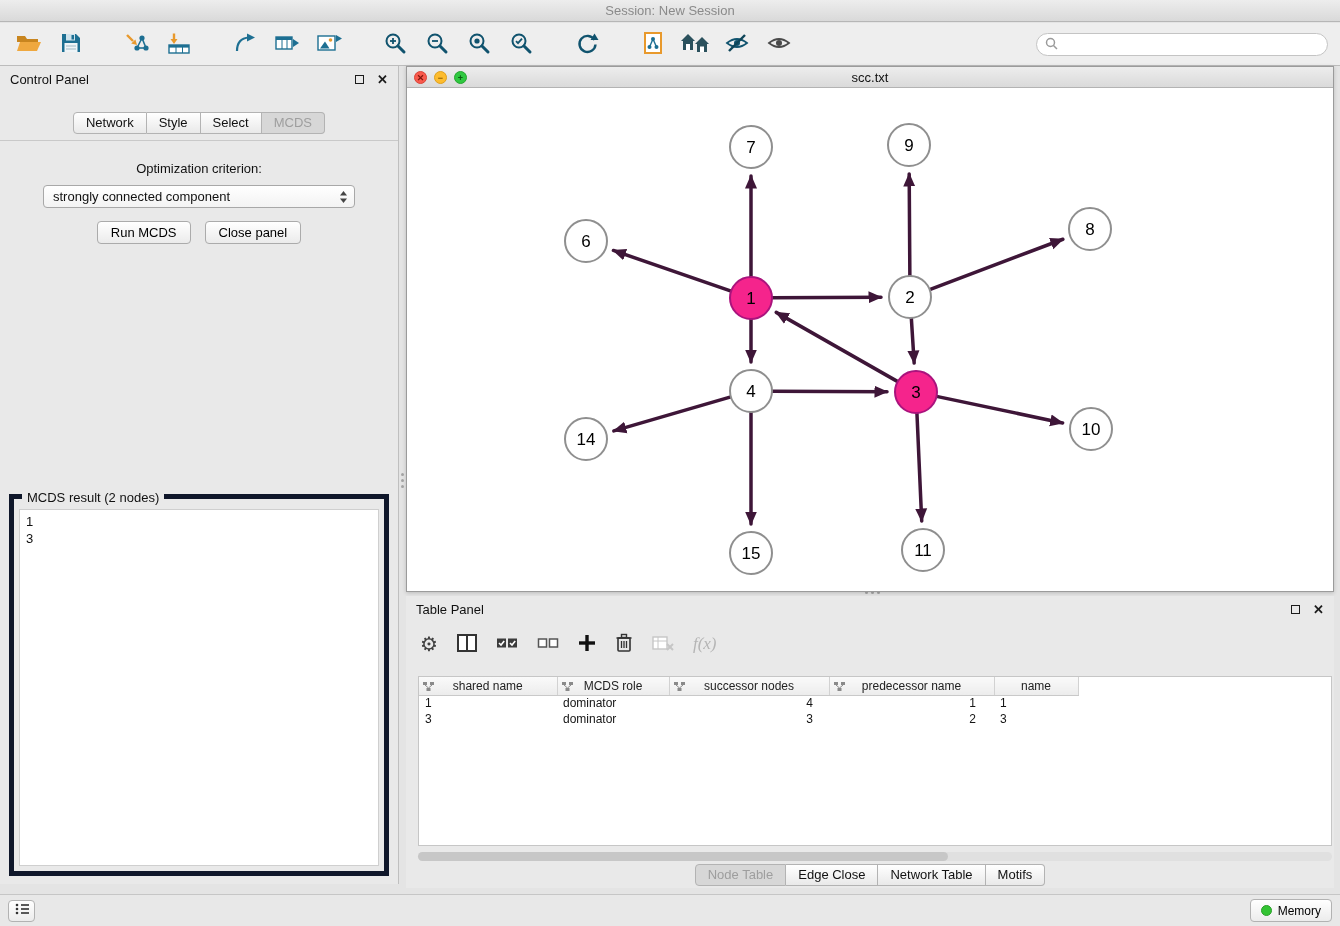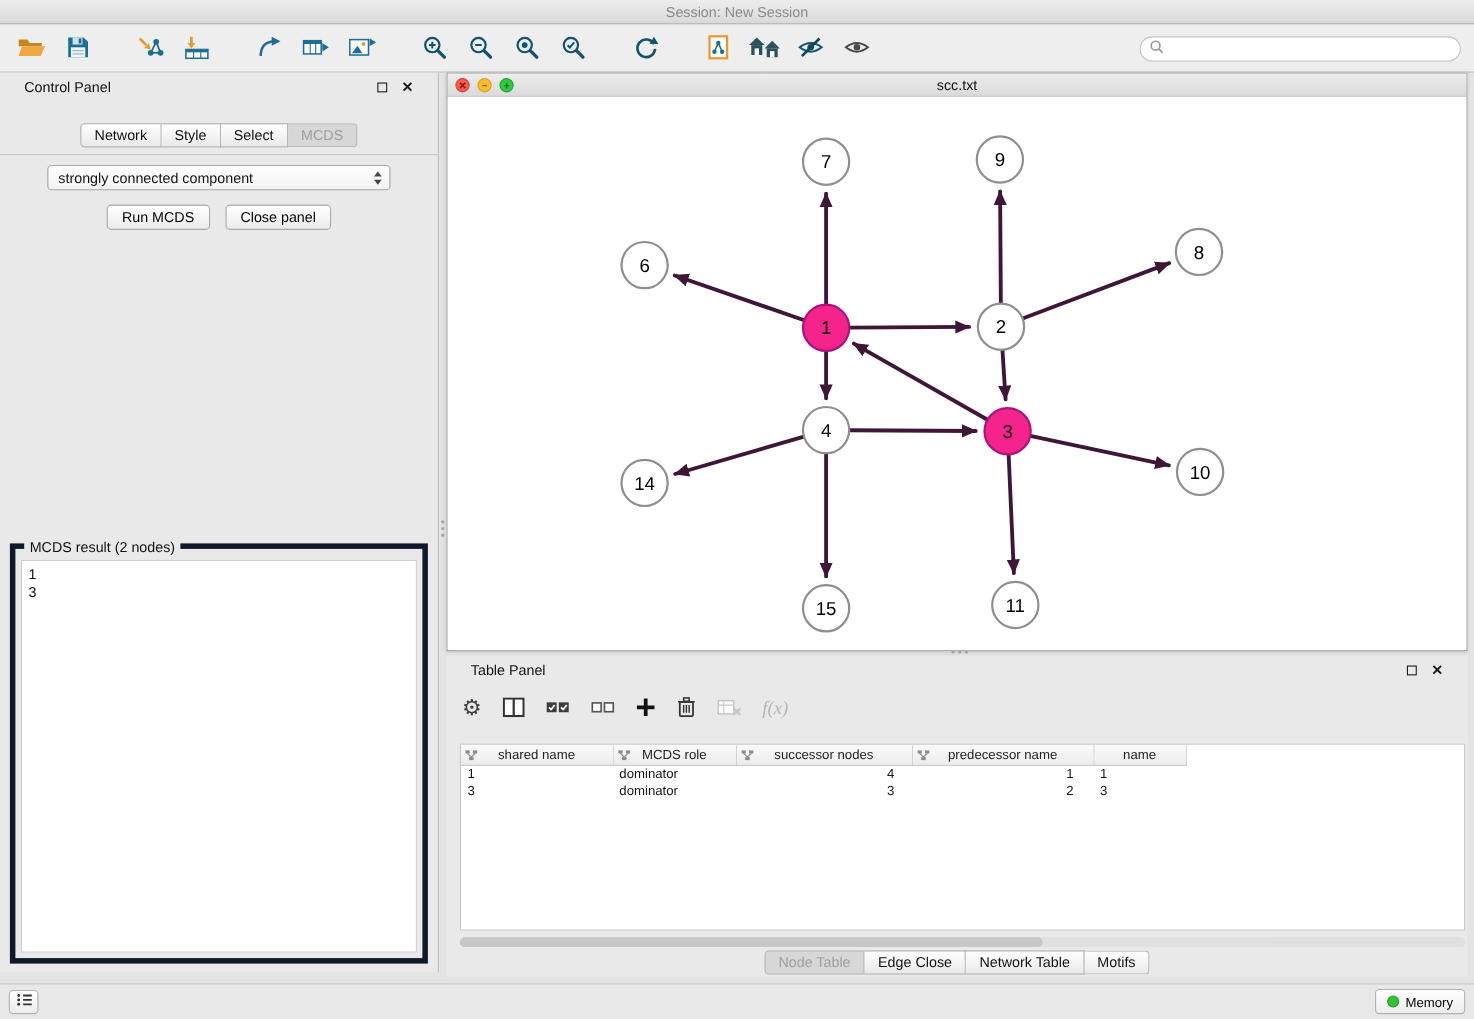--- a/index.html
+++ b/index.html
@@ -30,21 +30,21 @@
     display:flex; align-items:center; justify-content:center; padding:0; cursor:default;
   }
   .search {
     position:absolute; right:12px; top:10px; width:292px; height:23px;
     background:#fff; border:1px solid #c4c4c4; border-radius:12px;
     display:flex; align-items:center; padding:0 8px;
   }
   .search input { border:none; outline:none; flex:1; font-size:12px; background:transparent; margin-left:6px; font-family:"Liberation Sans",sans-serif; }
   
   .cp { position:absolute; left:0; top:66px; width:399px; height:818px; background:#e9e9e9; border-right:1px solid #bfbfbf; }
-  .cp-header, .tp-header { height:26px; display:flex; align-items:center; padding:0 22px; font-size:13px; color:#111; }
+  .cp-header, .tp-header { height:26px; display:flex; align-items:center; padding:0 10px; font-size:13px; color:#111; }
   .win-icons { margin-left:auto; display:flex; gap:13px; align-items:center; }
   .float-ic { width:9px; height:9px; border:1.5px solid #1b1b1b; display:inline-block; }
   .close-ic { font-size:13px; font-weight:bold; color:#1b1b1b; line-height:1; }
   .cp-tabs { display:flex; justify-content:center; margin-top:20px; }
   .tab, .seg {
     border:1px solid #b3b3b3; border-left:none;
     background:linear-gradient(#ffffff,#e9e9e9);
     font-size:13px; padding:2px 12px 3px; color:#111; cursor:default; font-family:"Liberation Sans",sans-serif;
   }
   .tab:first-child, .seg:first-child { border-left:1px solid #b3b3b3; border-radius:4px 0 0 4px; }
@@ -323,20 +323,21 @@
     </span>
   </div>
   <div class="cp-tabs">
     <button class="tab">Network</button>
     <button class="tab">Style</button>
     <button class="tab">Select</button>
     <button class="tab selected">MCDS</button>
   </div>
   <div class="cp-divider"></div>
 
+  <div class="opt-label">Optimization criterion:</div>
 
   <div class="dropdown">
     <span>strongly connected component</span>
     <span class="dd-arrows">
       <svg width="9" height="14" viewBox="0 0 9 14">
           <polygon points="4.5,1 8,5.5 1,5.5" fill="#444444"></polygon>
           <polygon points="4.5,13 8,8.5 1,8.5" fill="#444444"></polygon>
         </svg>
     </span>
   </div>

